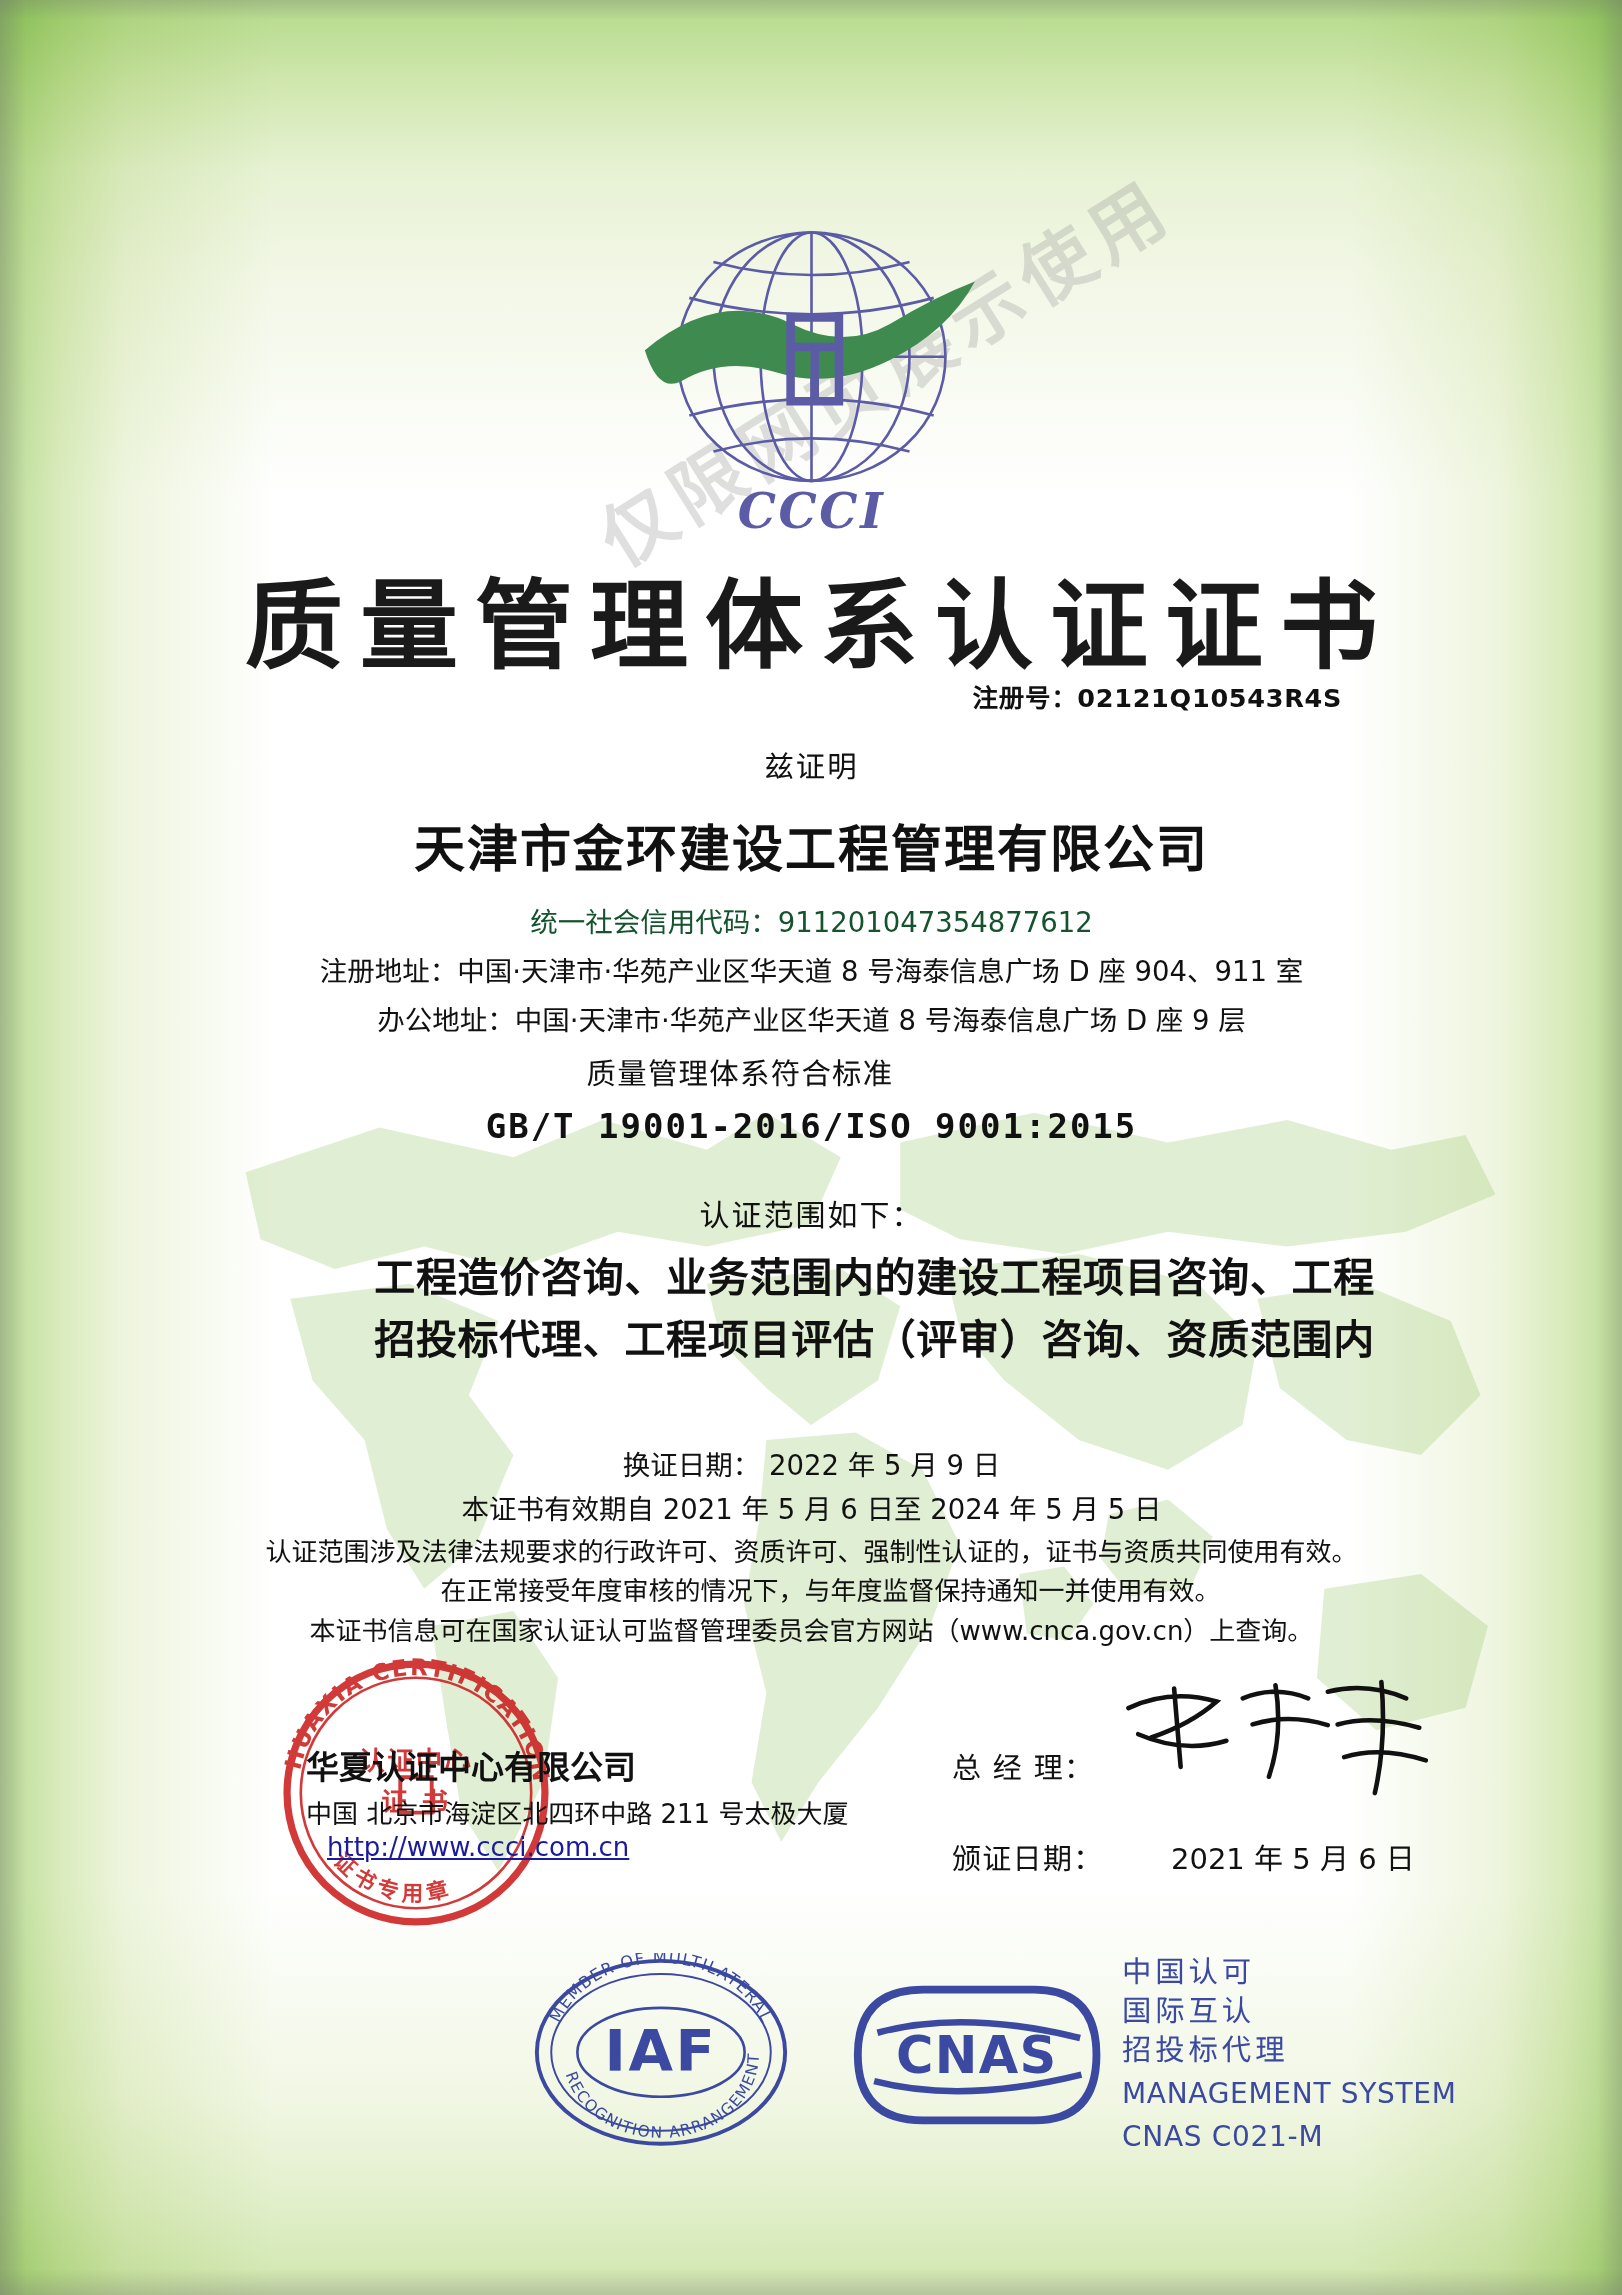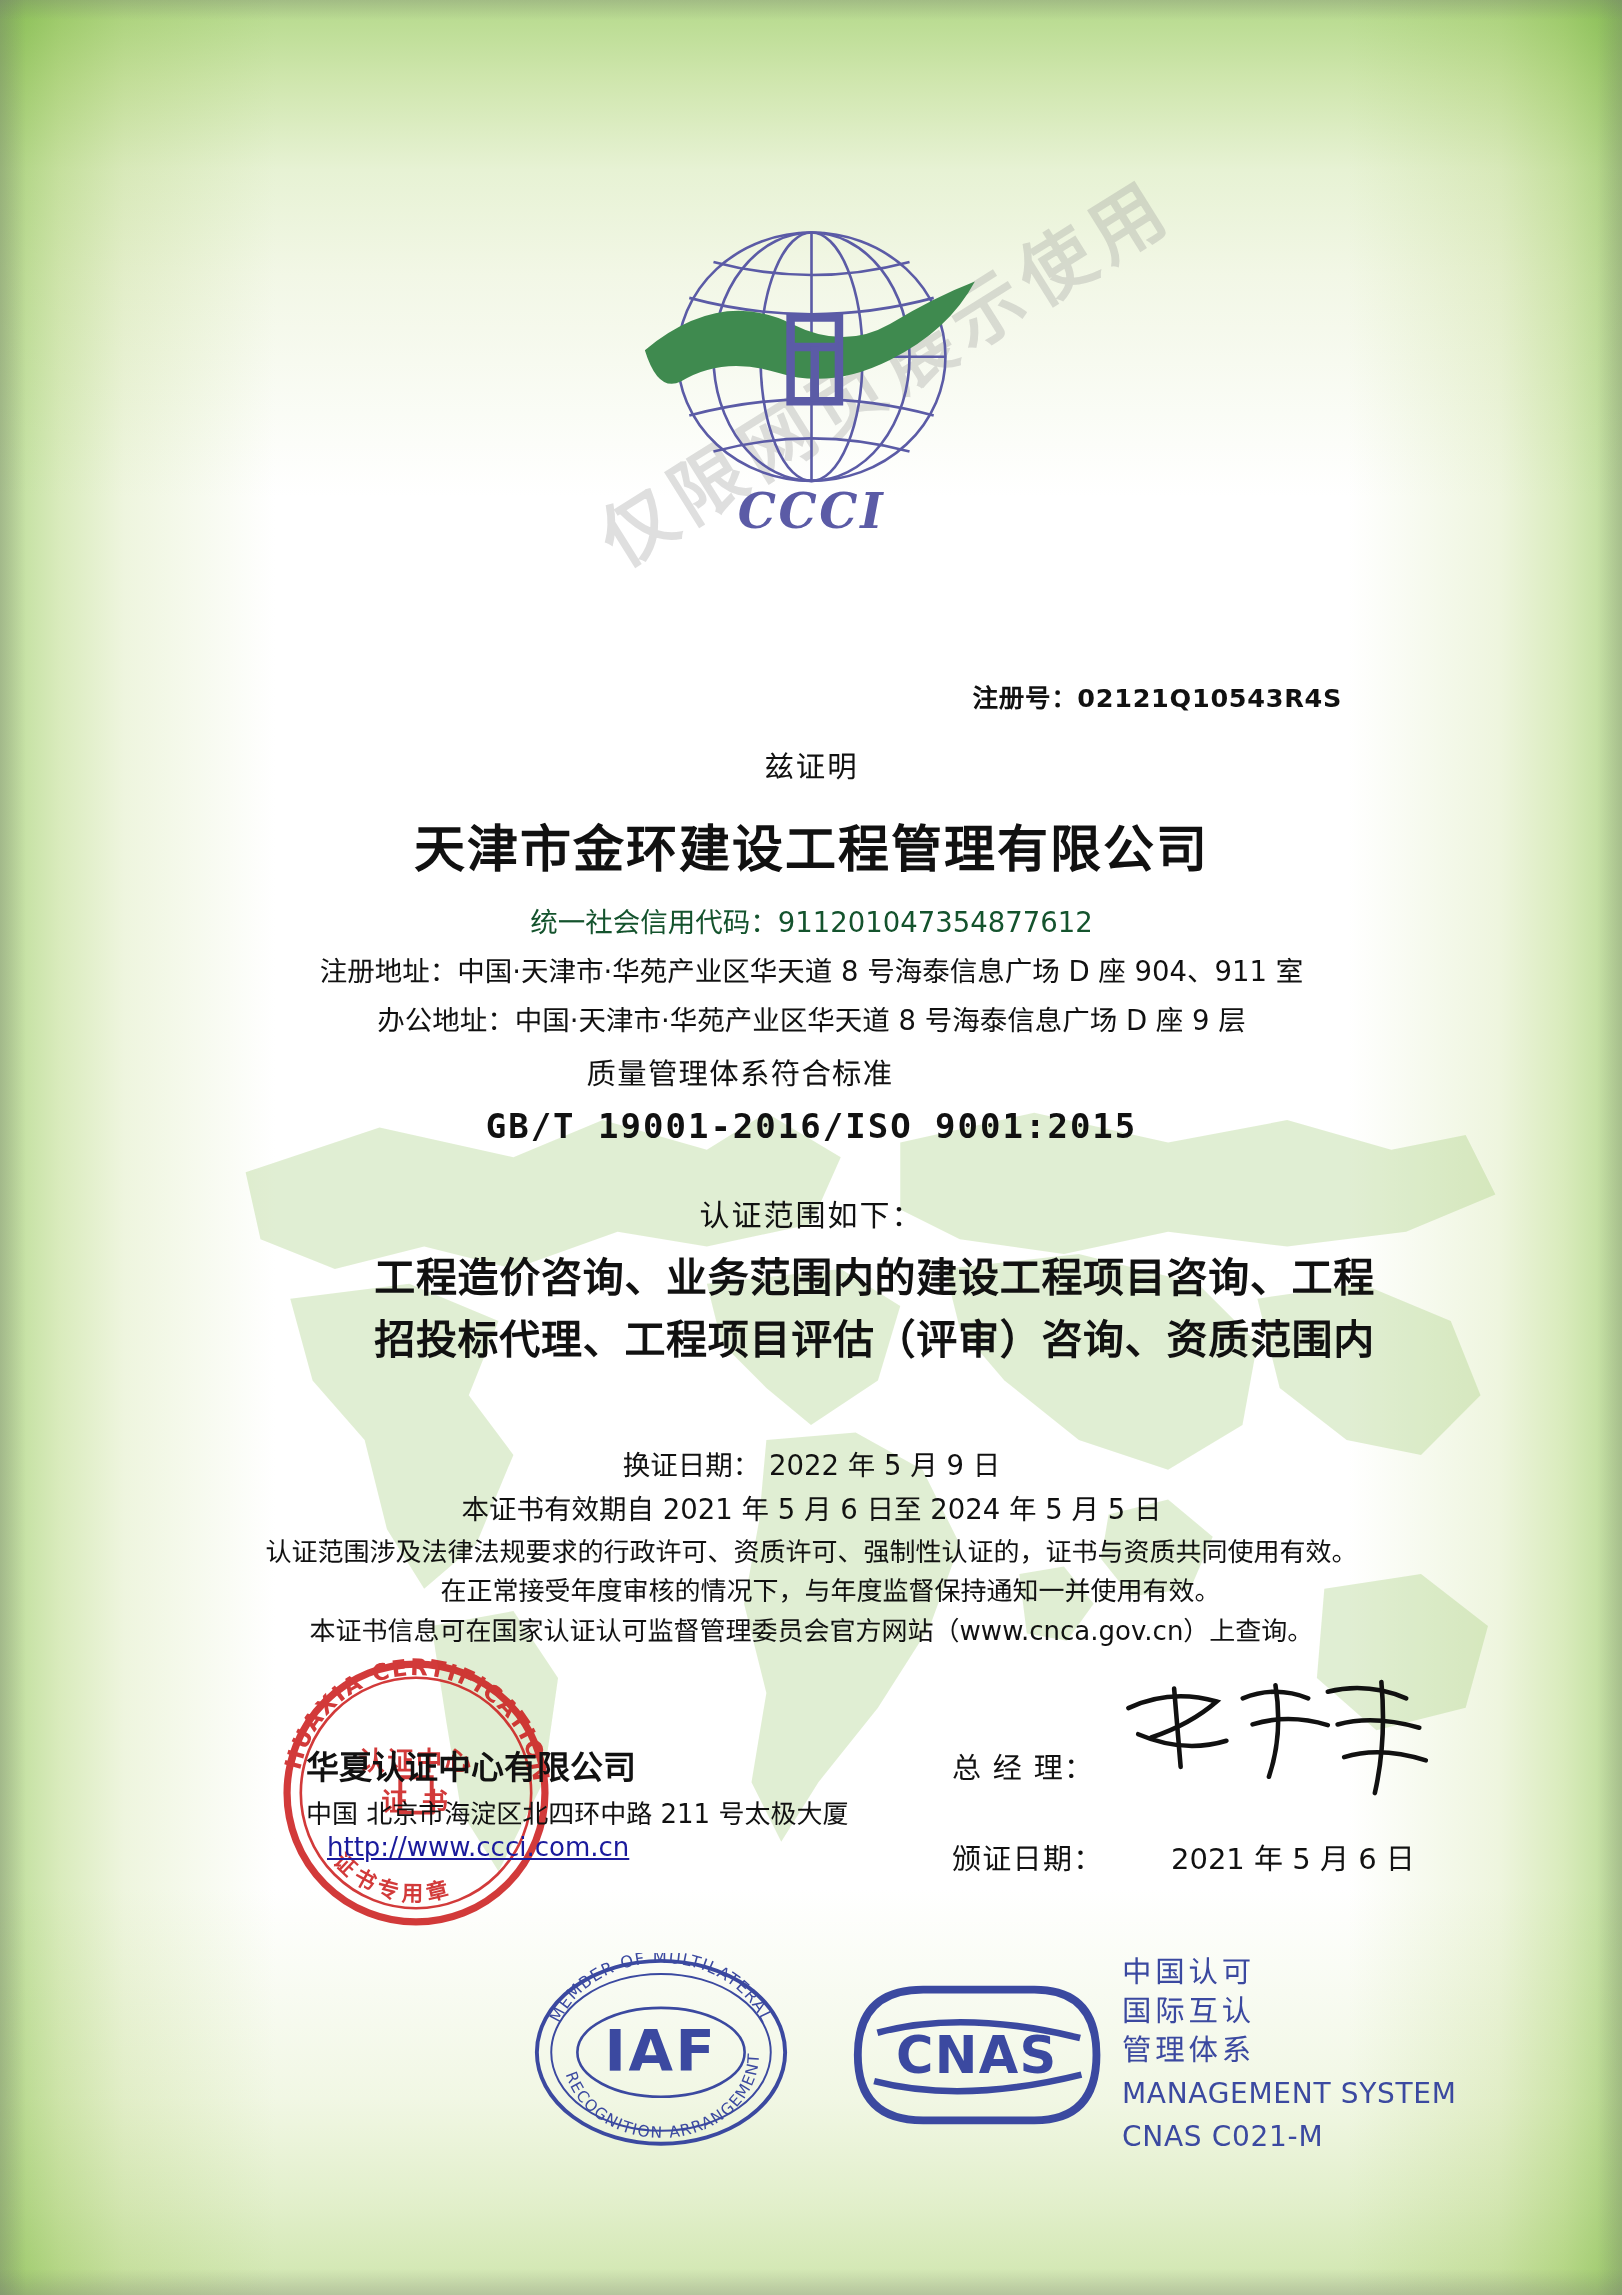--- a/index.html
+++ b/index.html
@@ -363,20 +363,21 @@
       <path d="M95 190 Q210 95 320 150 Q400 190 470 150 Q540 108 600 85 Q560 160 470 205 Q380 250 300 225 Q215 198 150 238 Q115 255 95 190 Z" fill="#3f8a4f"></path>
       <g stroke="#5b5ba6" stroke-width="13" fill="none">
         <path d="M318 140 L318 268 L392 268 L392 140 Z"></path>
         <path d="M318 185 L392 185"></path>
         <path d="M355 185 L355 268"></path>
       </g>
     </svg>
     <div class="logo-caption">CCCI</div>
   </div>
 
+  <div class="main-title">质量管理体系认证证书</div>
 
   <div class="reg-no">
     <span>注册号：</span><span>02121Q10543R4S</span>
   </div>
 
   <div class="zizhengming">兹证明</div>
   <div class="company-name">天津市金环建设工程管理有限公司</div>
   <div class="credit-code">统一社会信用代码：911201047354877612</div>
   <div class="addr-line addr-1">注册地址：中国·天津市·华苑产业区华天道 8 号海泰信息广场 D 座 904、911 室</div>
   <div class="addr-line addr-2">办公地址：中国·天津市·华苑产业区华天道 8 号海泰信息广场 D 座 9 层</div>
@@ -466,21 +467,21 @@
       <path d="M130 30 Q30 30 30 130 Q30 230 130 230 L300 230 Q395 230 395 130 Q395 30 300 30 Z" fill="none" stroke="#3b49a0" stroke-width="12"></path>
       <path d="M60 96 Q190 60 370 104" fill="none" stroke="#3b49a0" stroke-width="10"></path>
       <path d="M55 170 Q190 205 372 160" fill="none" stroke="#3b49a0" stroke-width="10"></path>
       <text x="212" y="158" text-anchor="middle" font-size="78" font-weight="700" fill="#3b49a0" font-family="'DejaVu Sans','Liberation Sans',sans-serif" letter-spacing="2">CNAS</text>
     </svg>
   </div>
 
   <div class="cnas-text">
     <span class="cn">中国认可</span>
     <span class="cn">国际互认</span>
-    <span class="cn">管理体系</span>
+    <span class="cn">招投标代理</span>
     <span class="en">MANAGEMENT SYSTEM</span>
     <span class="en">CNAS C021-M</span>
   </div>
 
   <div class="edge-shadow-l"></div>
   <div class="edge-shadow-r"></div>
   <div class="edge-shadow-t"></div>
   <div class="edge-shadow-b"></div>
 
 </div>

